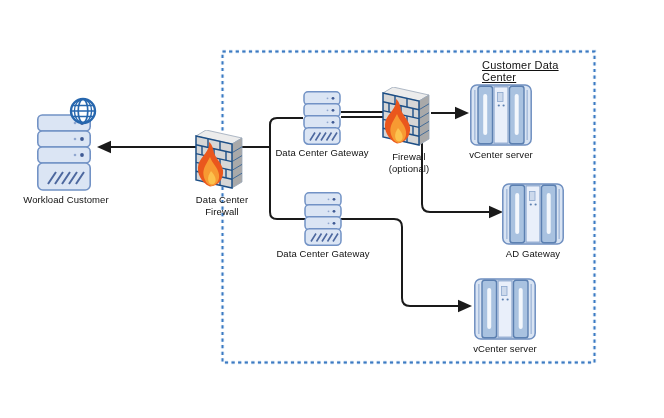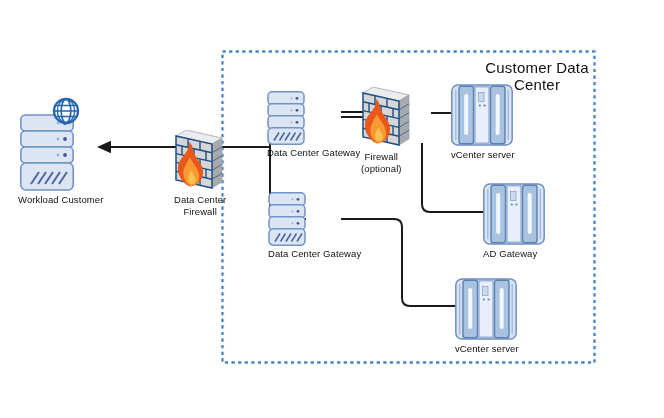--- a/index.html
+++ b/index.html
@@ -6,31 +6,31 @@
   .canvas{
     position:relative;
     width:664px;height:418px;
     background:#ffffff;
     font-family:"Liberation Sans", sans-serif;
     overflow:hidden;
   }
   .layer{position:absolute;left:0;top:0;}
   .node{
     position:absolute;
-    display:flex;flex-direction:column;align-items:flex-start;
+    display:flex;flex-direction:column;align-items:center;
   }
   .node .label{
     margin-top:2px;
     font-size:9.5px;line-height:11.5px;
     color:#111;text-align:center;white-space:pre-line;
     letter-spacing:0.1px;
   }
   .boundary-label{
     position:absolute;left:482px;top:59px;width:110px;
-    font-size:15px;color:#111;text-align:center;letter-spacing:0.2px;
+    font-size:11px;color:#111;letter-spacing:0.2px;text-decoration:underline;
   }
 </style>
 </head>
 <body>
 
 <div class="canvas">
 
   <svg class="layer" width="664" height="418" viewBox="0 0 664 418">
     <defs>
 

